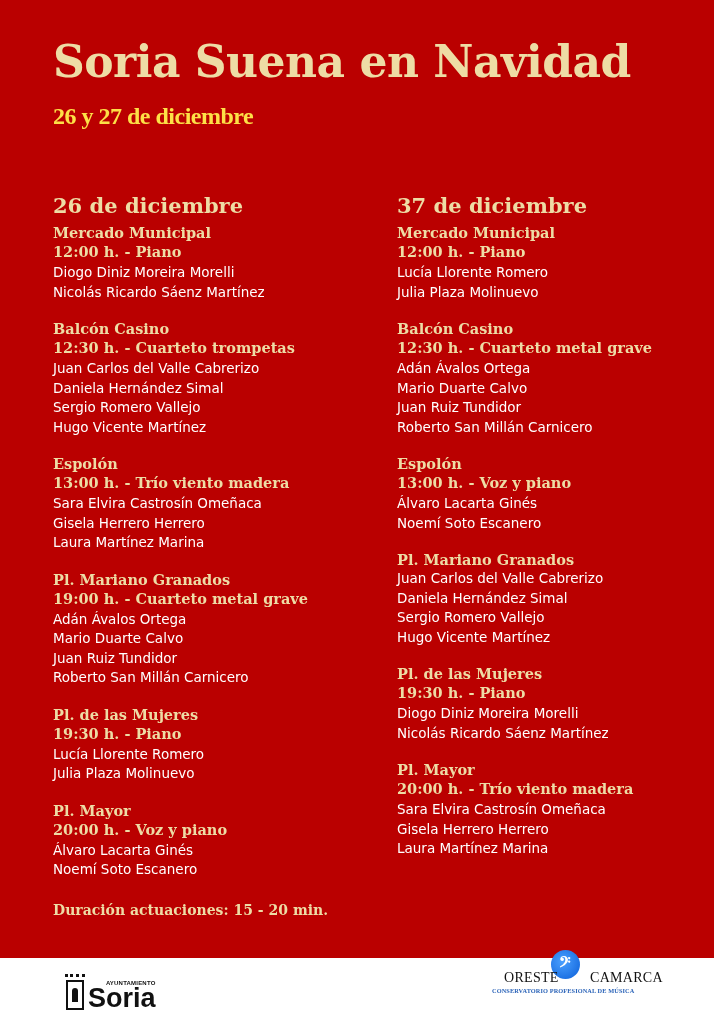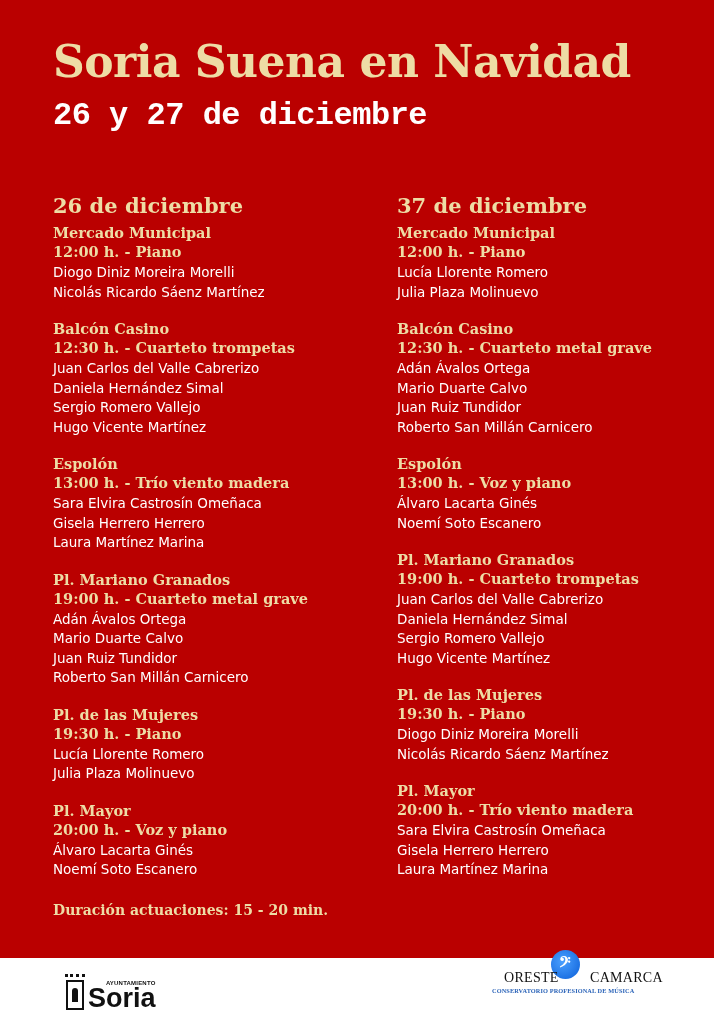--- a/index.html
+++ b/index.html
@@ -2,22 +2,22 @@
 <html><head>
 <meta charset="utf-8">
 <style>
   html, body { margin:0; padding:0; }
   body { width:714px; height:1010px; background:#ffffff; overflow:hidden; position:relative; }
   .poster { position:absolute; left:0; top:0; width:714px; height:958px; background:#BA0000; }
   .title { position:absolute; left:53px; top:36px; margin:0;
     font-family:"DejaVu Serif", serif; font-weight:bold; font-size:44px; letter-spacing:-0.5px;
     color:#EEDCA5; line-height:52px; white-space:nowrap; }
   .subtitle { position:absolute; left:53px; top:96px; margin:0;
-    font-family:Liberation Mono, monospace; font-weight:bold; font-size:32px; letter-spacing:-0.5px;
-    color:#ffffff; line-height:40px; white-space:nowrap; }
+    font-family:Liberation Serif, serif; font-weight:bold; font-size:24px; letter-spacing:-0.5px;
+    color:#fde047; line-height:40px; white-space:nowrap; }
   .col { position:absolute; top:175px; }
   .col.left { left:53px; }
   .col.right { left:397px; }
   .day-head { font-family:"DejaVu Serif", serif; font-weight:bold; font-size:21px; color:#EEDCA5;
     line-height:26px; margin:18px 0 4px 0; white-space:nowrap; }
   .venue, .slot { font-family:"DejaVu Serif", serif; font-weight:bold; font-size:14.5px; color:#EEDCA5;
     line-height:19px; white-space:nowrap; }
   .slot { margin-bottom:2px; }
   .name { font-family:"DejaVu Sans", sans-serif; font-size:13.5px; color:#ffffff; line-height:19.5px; white-space:nowrap; }
   .block { margin-bottom:17px; }
@@ -108,21 +108,20 @@
       <div class="name">Roberto San Millán Carnicero</div>
     </div>
     <div class="block">
       <div class="venue">Espolón</div>
       <div class="slot">13:00 h. - Voz y piano</div>
       <div class="name">Álvaro Lacarta Ginés</div>
       <div class="name">Noemí Soto Escanero</div>
     </div>
     <div class="block">
       <div class="venue">Pl. Mariano Granados</div>
-      <div class="slot">19:00 h. - Cuarteto trompetas</div>
       <div class="name">Juan Carlos del Valle Cabrerizo</div>
       <div class="name">Daniela Hernández Simal</div>
       <div class="name">Sergio Romero Vallejo</div>
       <div class="name">Hugo Vicente Martínez</div>
     </div>
     <div class="block">
       <div class="venue">Pl. de las Mujeres</div>
       <div class="slot">19:30 h. - Piano</div>
       <div class="name">Diogo Diniz Moreira Morelli</div>
       <div class="name">Nicolás Ricardo Sáenz Martínez</div>

